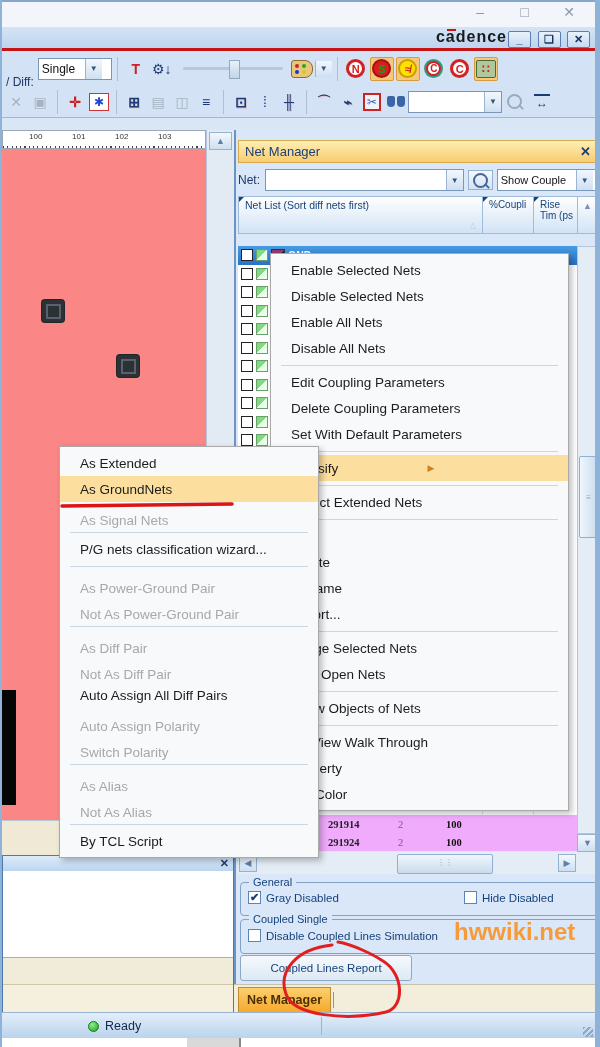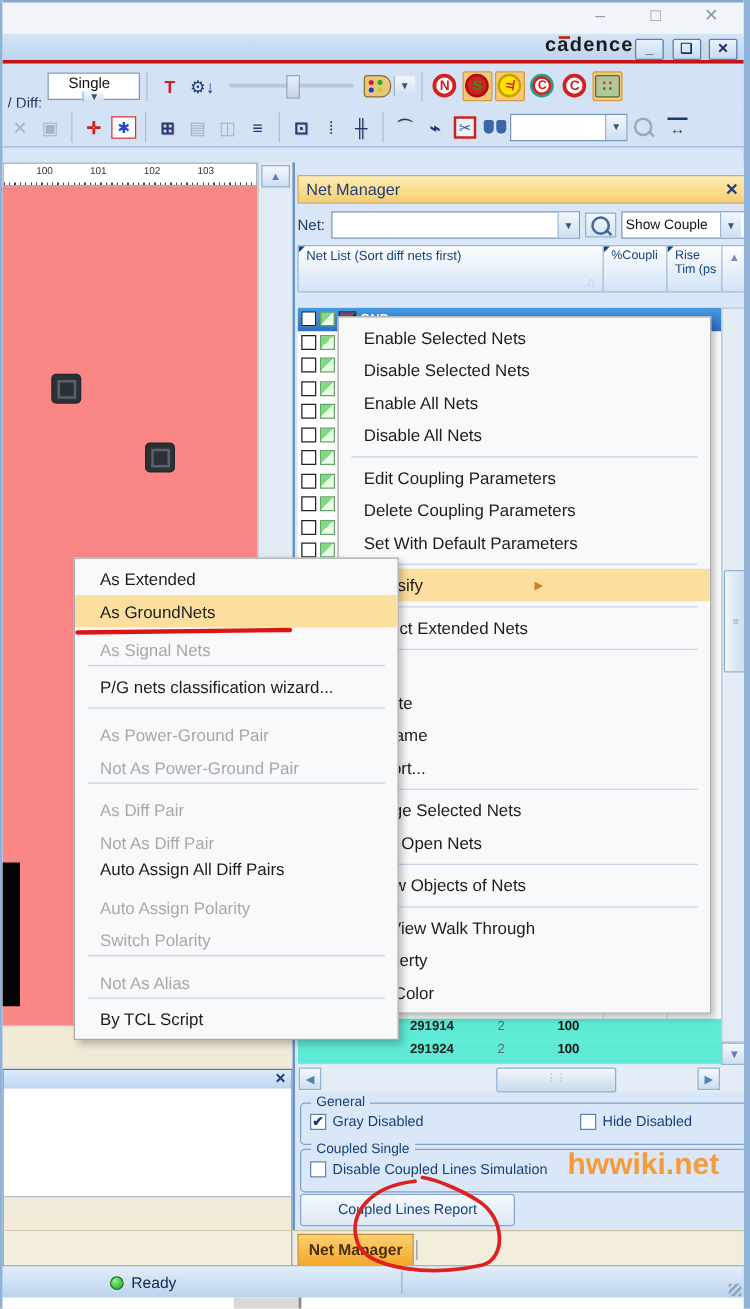--- a/index.html
+++ b/index.html
@@ -101,21 +101,21 @@
   .hscrollup{width:19px;display:flex;align-items:flex-start;justify-content:center;padding-top:4px;color:#7591b5;font-size:9px;}
   .list{left:236px;top:246px;width:339px;height:606px;background:#fff;overflow:hidden;}
   .gridv{position:absolute;top:0;width:1px;height:100%;background:#dbe6f2;}
   .nrow{position:relative;height:18.5px;display:flex;align-items:center;padding-left:3px;}
   .nrow.sel{background:linear-gradient(#469be2,#2a72c8);}
   .ncheck{width:10px;height:10px;background:#fff;border:1.5px solid #222;margin-right:3px;}
   .nen{width:10px;height:10px;border:1px solid #6aa06a;background:linear-gradient(135deg,#7ddc7d 0 46%,#eaffea 46%);margin-right:3px;}
   .nsw{width:12px;height:11px;border:1px solid #333;margin-right:3px;}
   .nlabel{font-size:10.5px;font-weight:bold;color:#101060;white-space:nowrap;}
   .nrow.sel .nlabel{color:#fff;}
-  .brow{position:absolute;left:0;width:339px;height:18px;background:#5eead4;border-bottom:1px solid #dbe7f4;font-size:10.5px;display:flex;align-items:flex-start;}
+  .brow{position:absolute;left:0;width:339px;height:18px;background:#f0abfc;border-bottom:1px solid #dbe7f4;font-size:10.5px;display:flex;align-items:center;font-family:Liberation Serif, serif;}
   .brow .bn{padding-left:90px;color:#222;font-weight:bold;width:154px;box-sizing:border-box;}
   .brow .bc{width:51px;color:#667;padding-left:6px;box-sizing:border-box;}
   .brow .br{width:44px;color:#111;font-weight:bold;padding-left:3px;box-sizing:border-box;}
   .vsb{left:575px;top:246px;width:21px;height:588px;background:#e4ecf5;border:1px solid #b5c6da;box-sizing:border-box;}
   .vsb .thumb{position:absolute;left:1px;top:209px;width:17px;height:80px;background:linear-gradient(90deg,#f0f6fc,#cadced);
               border:1px solid #8fb0d4;border-radius:2px;color:#8fa8c4;font-size:8px;display:flex;align-items:center;justify-content:center;}
   .vsbdown{left:575px;top:834px;width:21px;height:18px;}
   .hsb{left:236px;top:852px;width:360px;height:22px;background:#e4ecf5;display:flex;align-items:center;}
   .hsb .larr{width:18px;height:18px;margin-left:1px;}
   .hsb .track{position:relative;width:301px;height:18px;}
@@ -179,21 +179,21 @@
   </div>
   <div class="abs mdibtns">
     <span class="mdibtn">_</span>
     <span class="mdibtn">❏</span>
     <span class="mdibtn">✕</span>
   </div>
   <div class="abs redline"></div>
 
   <div class="abs tb1">
     <span class="tlabel">/ Diff:</span>
-    <div class="combo" style="width:72px;flex-direction:column;">
+    <div class="combo" style="width:72px;">
       <span class="cval">Single</span>
       <span class="cbtn">▼</span>
     </div>
     <div class="vsep"></div>
     <div id="tb1icons" style="display:flex;align-items:center;">
         <div class="ticon t-red">T</div>
         <div class="ticon t-navy">⚙↓</div>
       </div>
     <div class="slider-track">
       <div class="slider-thumb"></div>
@@ -568,20 +568,23 @@
         <span>Auto Assign All Diff Pairs</span>
       </div>
       <div class="mitem dis">
         <span>Auto Assign Polarity</span>
       </div>
       <div class="mitem dis">
         <span>Switch Polarity</span>
       </div>
       <div class="msep"></div>
       <div class="mitem dis">
+        <span>As Alias</span>
+      </div>
+      <div class="mitem dis">
         <span>Not As Alias</span>
       </div>
       <div class="msep"></div>
       <div class="mitem">
         <span>By TCL Script</span>
       </div>
     </div>
 
   <svg class="abs anno" style="left:0;top:0;width:600px;height:1047px;" viewBox="0 0 600 1047">
     <path d="M60 506 L230 504" stroke="#dd1414" stroke-width="3.5" fill="none" stroke-linecap="round"></path>

